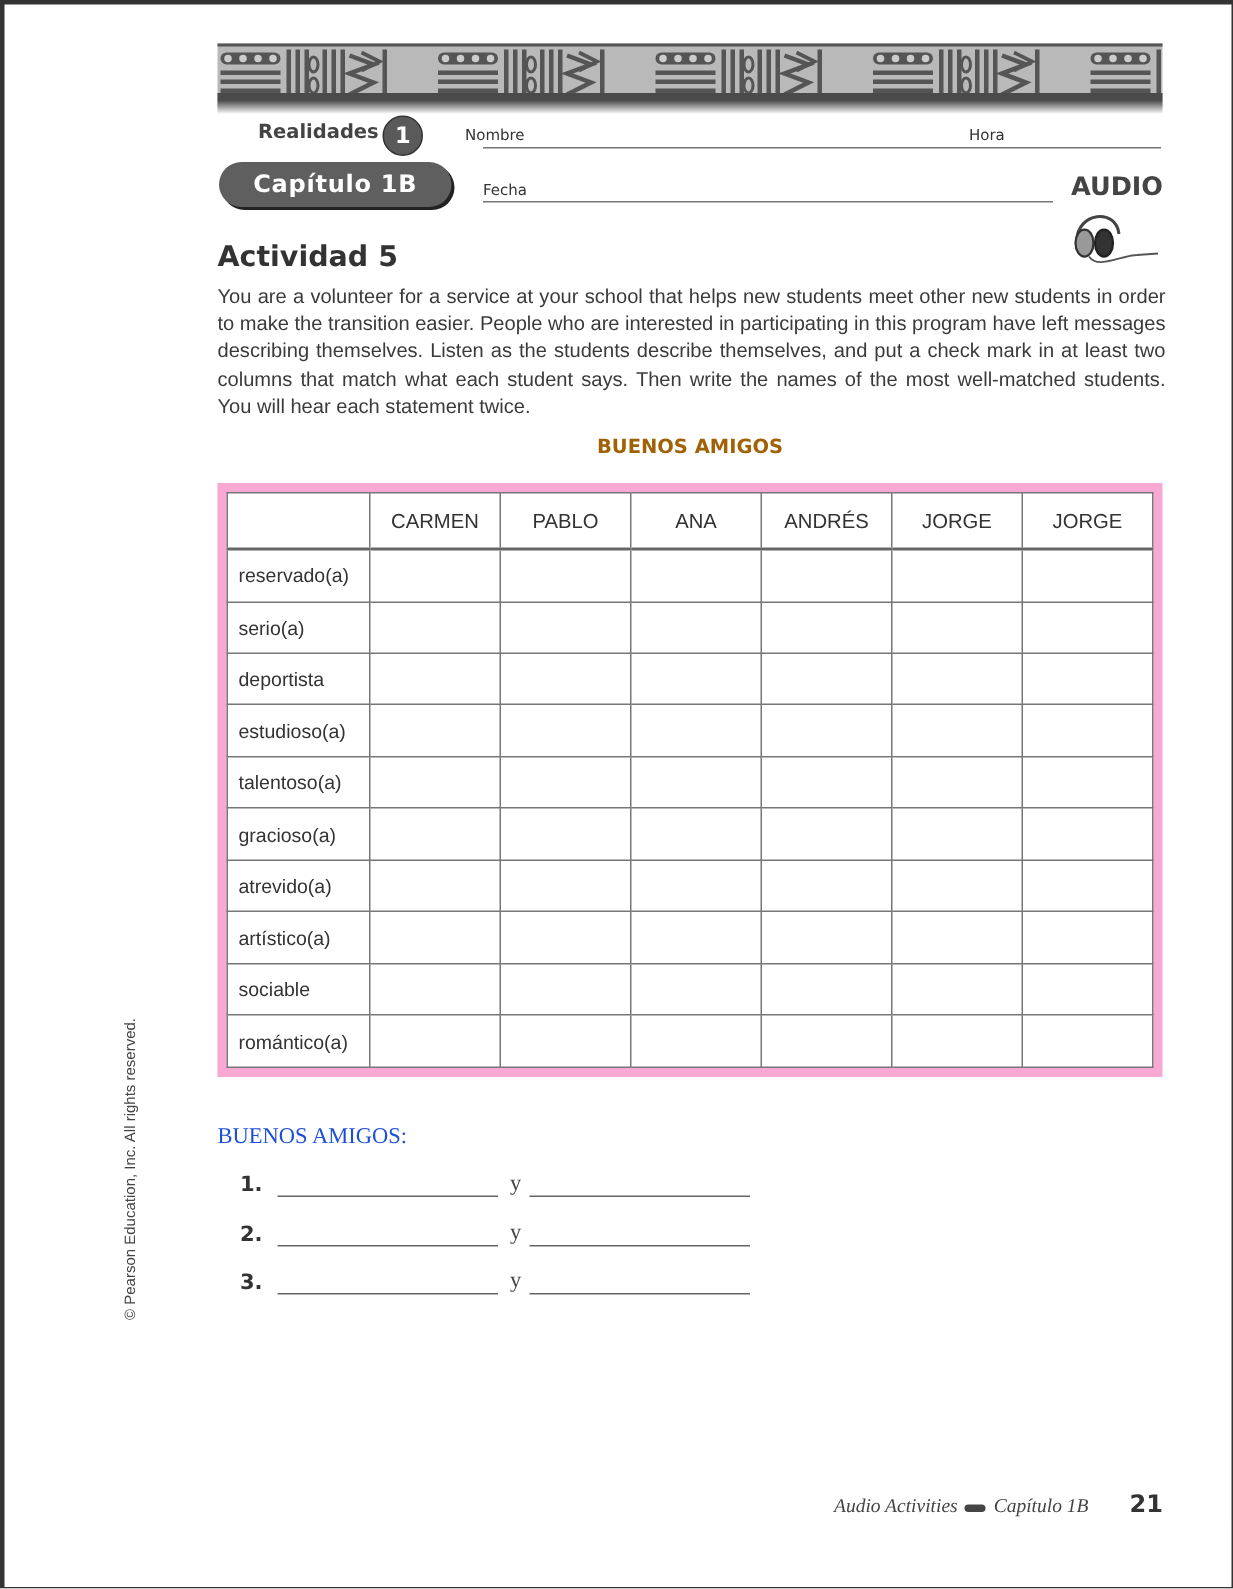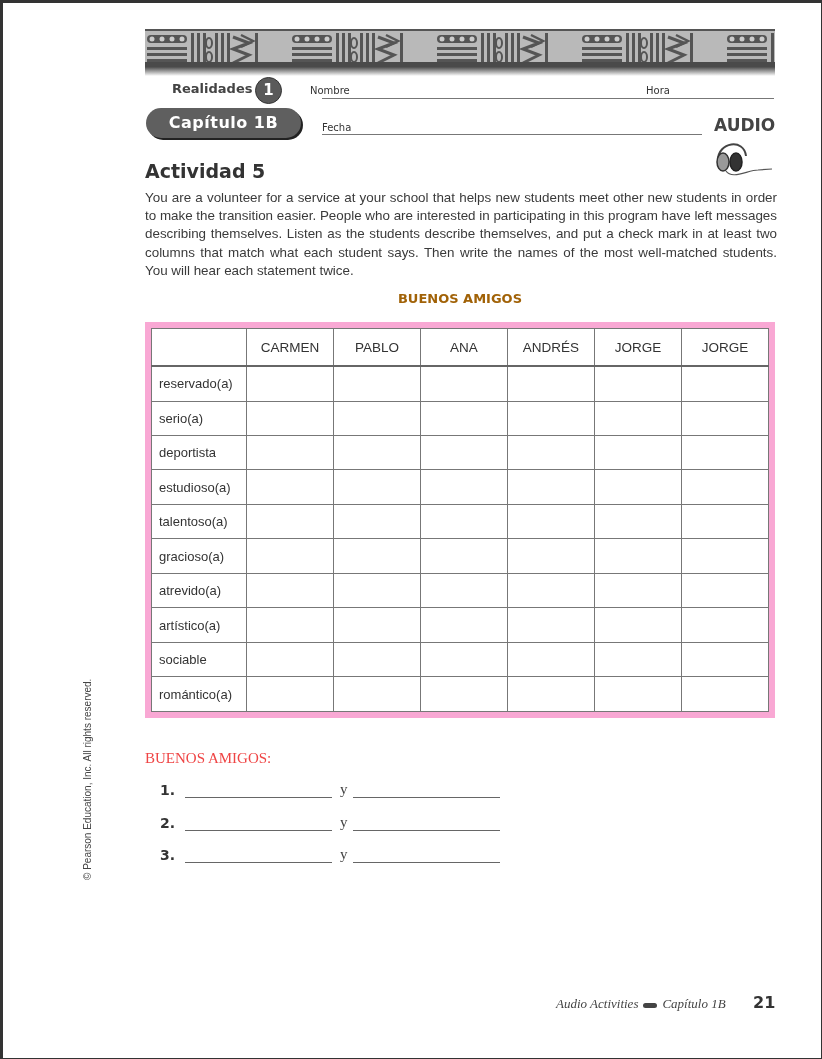--- a/index.html
+++ b/index.html
@@ -30,21 +30,21 @@
          font-size:13px; color:#a16207; }
   .grid { position:absolute; left:145px; top:322px; width:630px; height:396px; border:6px solid #f9a8d4;
          box-sizing:border-box; }
   .grid table { border-collapse:collapse; width:100%; height:100%; table-layout:fixed; }
   .grid td, .grid th { border:1px solid #777; padding:0 0 0 7px; font-weight:normal; font-size:13px;
          color:#333; text-align:left; font-family:"Liberation Sans", sans-serif; }
   .grid th { text-align:center; padding:0; height:36px; font-size:13.5px; border-bottom:2px solid #666; }
   .grid td { height:32px; }
   .grid col.first { width:95px; }
   .answers-title { position:absolute; left:145px; top:750px; font-family:"Liberation Serif", serif;
-         font-size:15px; color:#ef4444; }
+         font-size:15px; color:#1d4ed8; }
   .answer-row { position:absolute; left:160px; height:20px; }
   .answer-num { position:absolute; left:0; top:0; font-weight:bold; font-size:14px; color:#333; }
   .blank { position:absolute; top:15px; width:147px; border-top:1px solid #666; }
   .y-word { position:absolute; left:180px; top:-1px; font-family:"Liberation Serif", serif; font-size:15px; color:#444; }
   .copyright { position:absolute; left:82px; top:880px; transform-origin:0 0; transform:rotate(-90deg);
          font-size:10px; color:#444; white-space:nowrap; font-family:"Liberation Sans", sans-serif; }
   .footer { position:absolute; left:556px; top:996px; font-family:"Liberation Serif", serif; font-style:italic;
          font-size:13px; color:#444; }
   .footer .dash { display:inline-block; width:14px; height:5px; background:#444; border-radius:3px;
          vertical-align:middle; margin:0 5px; }

